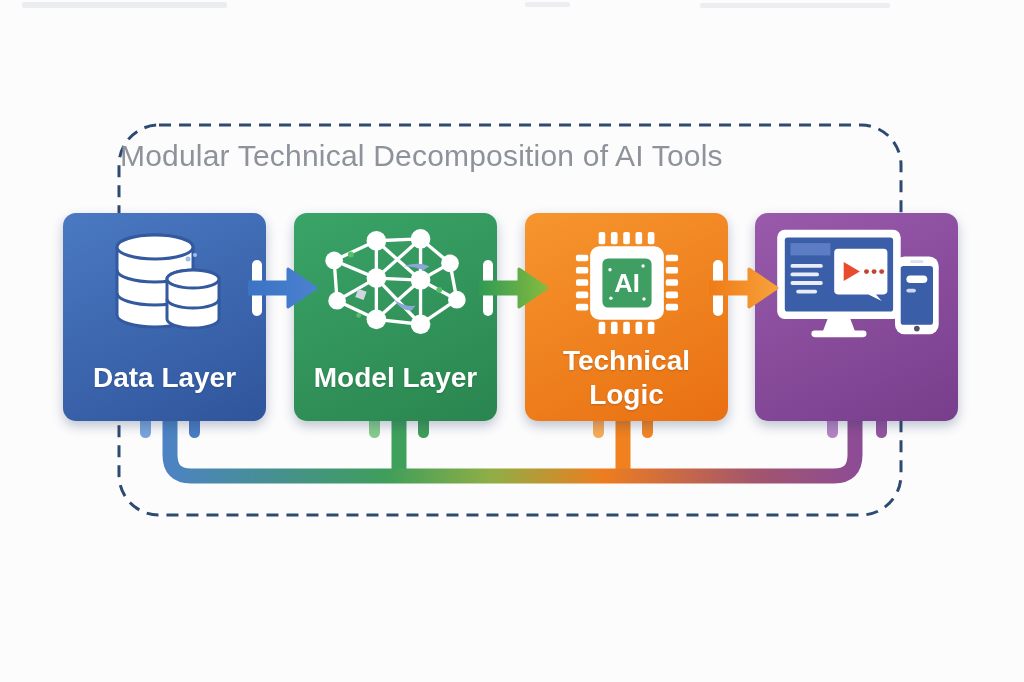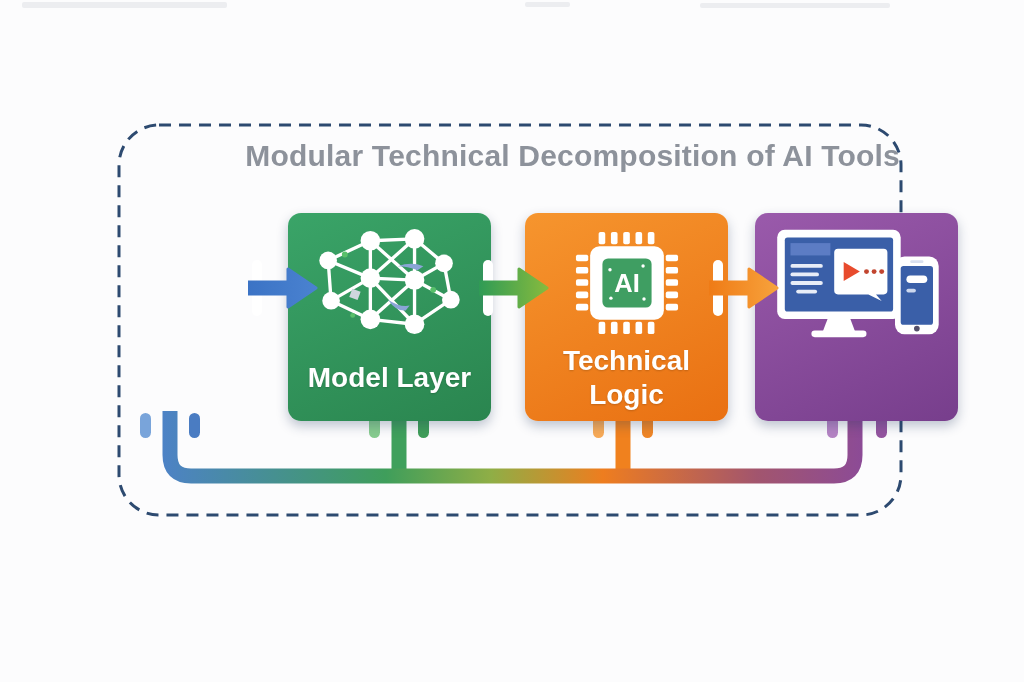--- a/index.html
+++ b/index.html
@@ -4,22 +4,22 @@
 <style>
   html,body{margin:0;padding:0;}
   body{font-family:"Liberation Sans", sans-serif; background:#ffffff;}
   .canvas{position:relative;width:1024px;height:682px;background:#fcfcfd;overflow:hidden;}
 
   .smudge{position:absolute;background:rgba(100,110,130,.10);border-radius:2px;}
 
   .frame-svg{position:absolute;left:0;top:0;width:1024px;height:682px;z-index:1;pointer-events:none;}
   .pipe-svg{position:absolute;left:0;top:0;width:1024px;height:682px;z-index:2;pointer-events:none;}
 
-  .title{position:absolute;left:120px;top:139px;width:780px;text-align:right;
-         font-size:30px;font-weight:700;letter-spacing:.2px;z-index:3;}
+  .title{position:absolute;left:120px;top:139px;width:780px;text-align:left;
+         font-size:30px;font-weight:400;letter-spacing:.2px;z-index:3;}
 
   .box{position:absolute;top:213px;width:203px;height:208px;border-radius:13px;z-index:3;
        background:linear-gradient(155deg,var(--c1),var(--c2));
        box-shadow:0 5px 12px rgba(30,50,90,.28);}
   .icon-wrap{position:absolute;left:0;right:0;top:14px;height:112px;
              display:flex;align-items:center;justify-content:center;}
   .box-label{position:absolute;left:50%;transform:translateX(-50%);top:128px;width:185px;height:74px;
              display:flex;align-items:center;justify-content:center;text-align:center;
              color:#ffffff;font-size:28px;font-weight:700;line-height:1.22;
              text-shadow:0 1px 2px rgba(0,0,0,.18);}
@@ -62,22 +62,37 @@
     <rect x="642" y="413" width="11" height="25" rx="5.5" fill="#f08626"></rect>
     <rect x="827" y="413" width="11" height="25" rx="5.5" fill="#b584c4"></rect>
     <rect x="876" y="413" width="11" height="25" rx="5.5" fill="#94549f"></rect>
 
     <path d="M399,413 V470" fill="none" stroke-width="15" stroke-linecap="round" stroke="#3fa05c"></path>
     <path d="M623,413 V470" fill="none" stroke-width="15" stroke-linecap="round" stroke="#f0811e"></path>
 
     <path d="M170,411 V455 Q170,476 191,476 H834 Q855,476 855,455 V411" fill="none" stroke="url(#pipeGrad)" stroke-width="15"></path>
   </svg>
 
-
-  <div class="box" style="left: 288px; --c1: #3aa468; --c2: #2a854f;">
+  <div class="box" style="left: 63px; --c1: #4a79c2; --c2: #2f559c;">
+    <div class="icon-wrap">
+      <svg width="120" height="104" viewBox="0 0 120 104">
+        <path d="M12,16 a38,12 0 0 1 76,0 V84 a38,12 0 0 1 -76,0 Z" fill="#ffffff" stroke-width="3" stroke="#33599f"></path>
+        <ellipse cx="50" cy="16" rx="38" ry="12" fill="#ffffff" stroke-width="3" stroke="#33599f"></ellipse>
+        <path d="M12,39 a38,12 0 0 0 76,0 M12,62 a38,12 0 0 0 76,0" fill="none" stroke-width="3" stroke="#33599f"></path>
+        <path d="M62,48 a26,9 0 0 1 52,0 V88 a26,9 0 0 1 -52,0 Z" fill="#ffffff" stroke-width="3" stroke="#33599f"></path>
+        <ellipse cx="88" cy="48" rx="26" ry="9" fill="#ffffff" stroke-width="3" stroke="#33599f"></ellipse>
+        <path d="M62,68 a26,9 0 0 0 52,0" fill="none" stroke-width="3" stroke="#33599f"></path>
+        <circle cx="83" cy="28" r="2.5" fill="#9dbdea"></circle>
+          <circle cx="90" cy="24" r="2" fill="#9dbdea"></circle>
+      </svg>
+    </div>
+    <div class="box-label">Data Layer</div>
+  </div>
+
+  <div class="box" style="left: 294px; --c1: #3aa468; --c2: #2a854f;">
     <div class="icon-wrap">
       <svg width="158" height="108" viewBox="0 0 160 110">
         <g stroke="#ffffff" stroke-width="3.4" stroke-linecap="round">
           <path d="M60,12 L105,10 M60,12 L17,32 M60,12 L60,50 M60,12 L105,52 M105,10 L135,35 M105,10 L105,52 M105,10 L60,50
                    M17,32 L60,50 M17,32 L20,73 M135,35 L105,52 M135,35 L142,72 M60,50 L105,52 M60,50 L20,73 M60,50 L60,92
                    M105,52 L142,72 M105,52 L105,97 M105,52 L60,92 M20,73 L60,92 M142,72 L105,97 M60,92 L105,97 M60,50 L105,97 M105,52 L60,12"></path>
         </g>
         <g fill="#8aa5d6">
             <path d="M88,38 q14,-5 26,0 l-6,4 q-10,-4 -20,-4 Z"></path>
             <path d="M78,72 q12,8 22,6 l-4,5 q-10,1 -18,-11 Z"></path>

